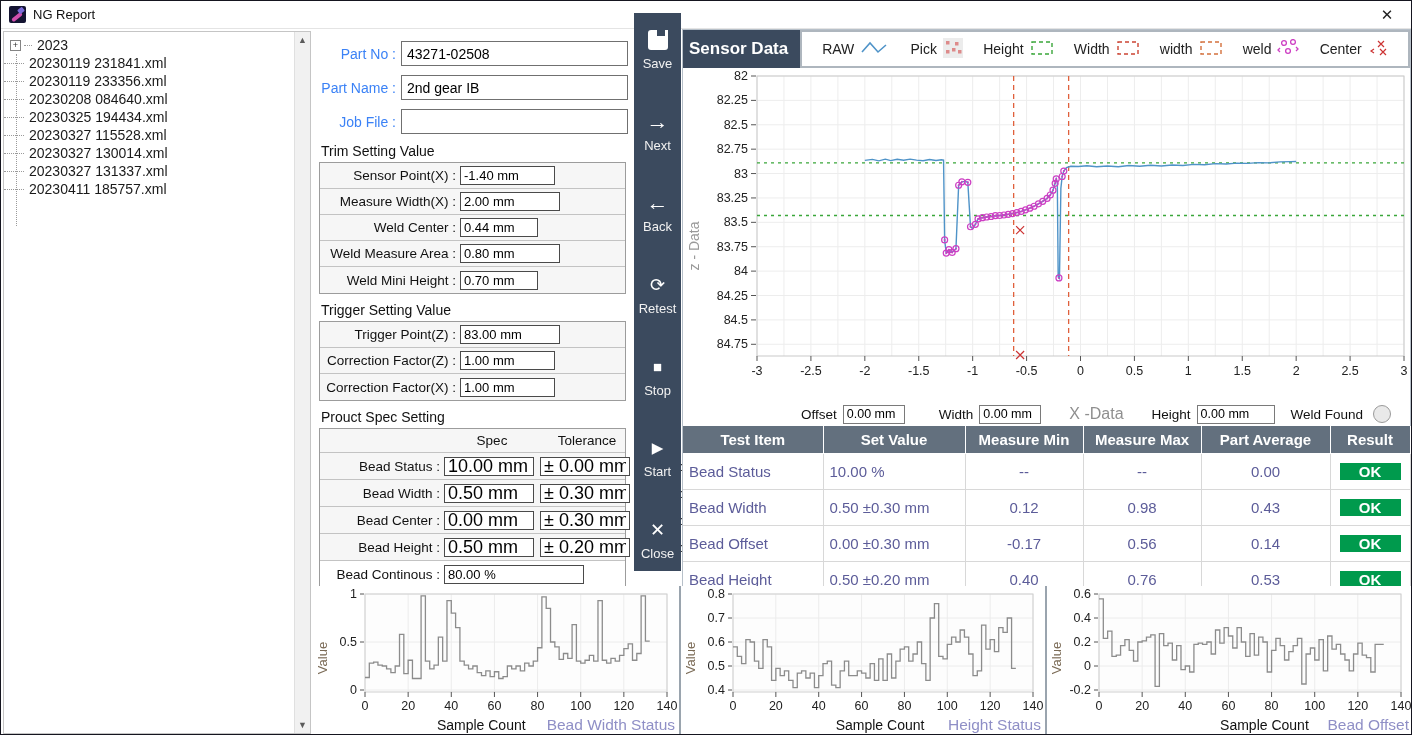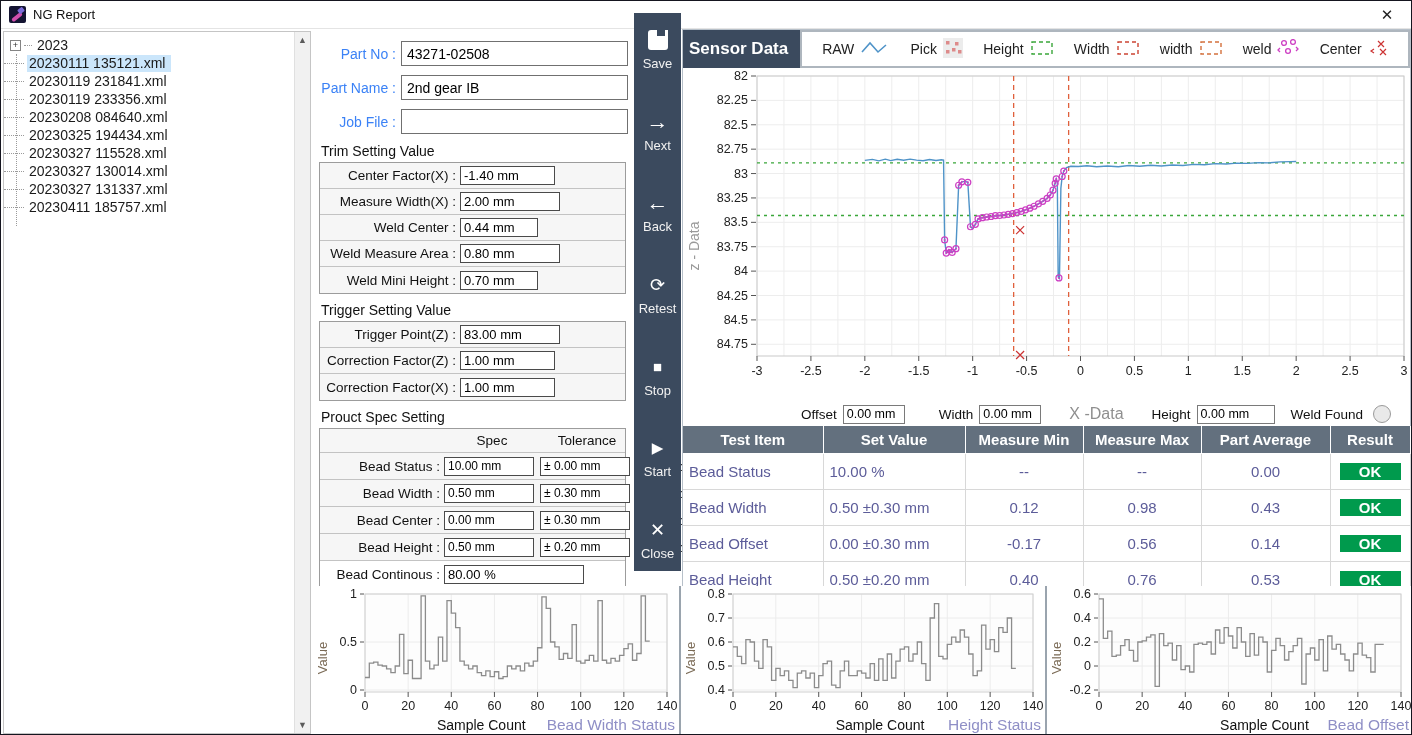--- a/index.html
+++ b/index.html
@@ -33,21 +33,21 @@
   .grp{border:1px solid #9c9c9c;margin:0 2px;}
   .grp-row{display:flex;align-items:center;background:#f6f6f6;border-bottom:1px solid #c3c3c3;height:26px;padding-right:4px;}
   .grp-row:last-child{border-bottom:none;}
   .grp-row .lbl{flex:0 0 140px;text-align:right;font-size:13.5px;color:#111;padding-right:4px;white-space:nowrap;}
   .grp-row input{height:19px;border:1px solid #4a4a4a;font-size:13px;padding:0 3px;font-family:inherit;background:#fff;}
   .spec-grid{display:grid;grid-template-columns:124px 96px 94px 1fr;align-items:center;background:#f6f6f6;border-bottom:1px solid #c3c3c3;height:27px;}
   .spec-grid:last-child{border-bottom:none;}
   .spec-grid.hdr{background:#f6f6f6;font-size:13.5px;color:#111;height:24px;}
   .spec-grid.hdr div{text-align:center;}
   .spec-grid .lbl{text-align:right;font-size:13.5px;padding-right:4px;white-space:nowrap;color:#111;}
-  .spec-grid input{height:19px;border:1px solid #4a4a4a;font-size:12px;padding:0 3px;width:90px;font-family:inherit;background:#fff;}
+  .spec-grid input{height:19px;border:1px solid #4a4a4a;font-size:18px;padding:0 3px;width:90px;font-family:inherit;background:#fff;}
   .cb-wrap{display:flex;align-items:center;gap:2px;padding-left:4px;}
   .cb{width:15px;height:15px;border:1px solid #8a8a8a;background:#f0f0f0;font-size:11px;line-height:13px;text-align:center;color:#6f6f6f;}
   .cb-label{font-size:13px;color:#111;}
   .cont-row{display:flex;align-items:center;height:26px;background:#fff;}
   .cont-row .lbl{flex:0 0 124px;text-align:right;font-size:13.5px;padding-right:4px;color:#111;}
   .cont-row input{height:19px;border:1px solid #4a4a4a;font-size:13px;padding:0 3px;width:140px;font-family:inherit;}
   
   .toolbar{position:absolute;left:633px;top:12px;width:47px;height:558px;background:#3b4a5e;display:flex;flex-direction:column;justify-content:space-between;padding:14px 0 10px 0;}
   .tb-btn{display:flex;flex-direction:column;align-items:center;color:#fff;cursor:default;}
   .tb-icon{height:26px;display:flex;align-items:center;justify-content:center;font-size:22px;line-height:22px;}
@@ -89,24 +89,20 @@
     <div class="close-btn">✕</div>
   </div>
 
   <div class="tree-panel">
     <div class="tree-inner" id="tree-list">
         <div class="tree-row">
           <span class="plus-box">+</span>
           <span class="guide-h" style="width: 8px;"></span>
           <span class="tree-label">2023</span>
         </div>
-        <div class="tree-row selected">
-          <span class="guide-h"></span>
-          <span class="tree-label">20230111 135121.xml</span>
-        </div>
         <div class="tree-row">
           <span class="guide-h"></span>
           <span class="tree-label">20230119 231841.xml</span>
         </div>
         <div class="tree-row">
           <span class="guide-h"></span>
           <span class="tree-label">20230119 233356.xml</span>
         </div>
         <div class="tree-row">
           <span class="guide-h"></span>
@@ -150,21 +146,21 @@
       <input value="2nd gear IB" style="">
     </div>
     <div class="f-row">
       <label>Job File :</label>
       <input value="" style="">
     </div>
 
     <div class="sec-title" style="margin-top:2px;">Trim Setting Value</div>
     <div class="grp" id="trim-group">
         <div class="grp-row">
-          <span class="lbl">Center Factor(X) :</span>
+          <span class="lbl">Sensor Point(X) :</span>
           <input value="-1.40 mm" style="width: 95px;">
         </div>
         <div class="grp-row">
           <span class="lbl">Measure Width(X) :</span>
           <input value="2.00 mm" style="width: 100px;">
         </div>
         <div class="grp-row">
           <span class="lbl">Weld Center :</span>
           <input value="0.44 mm" style="width: 78px;">
         </div>

